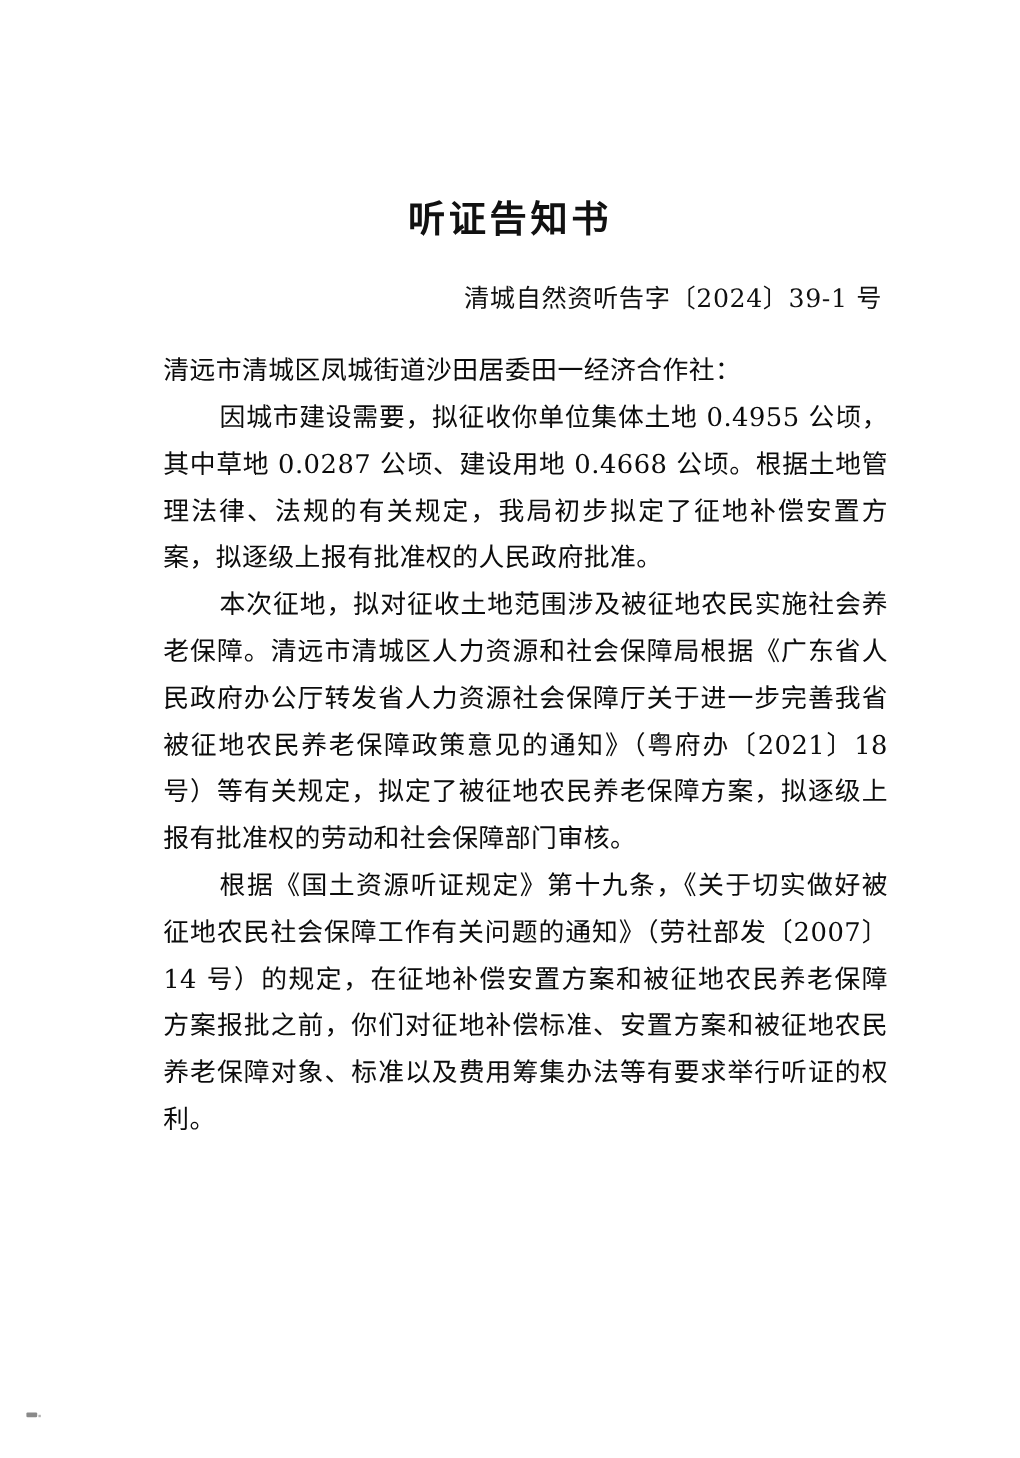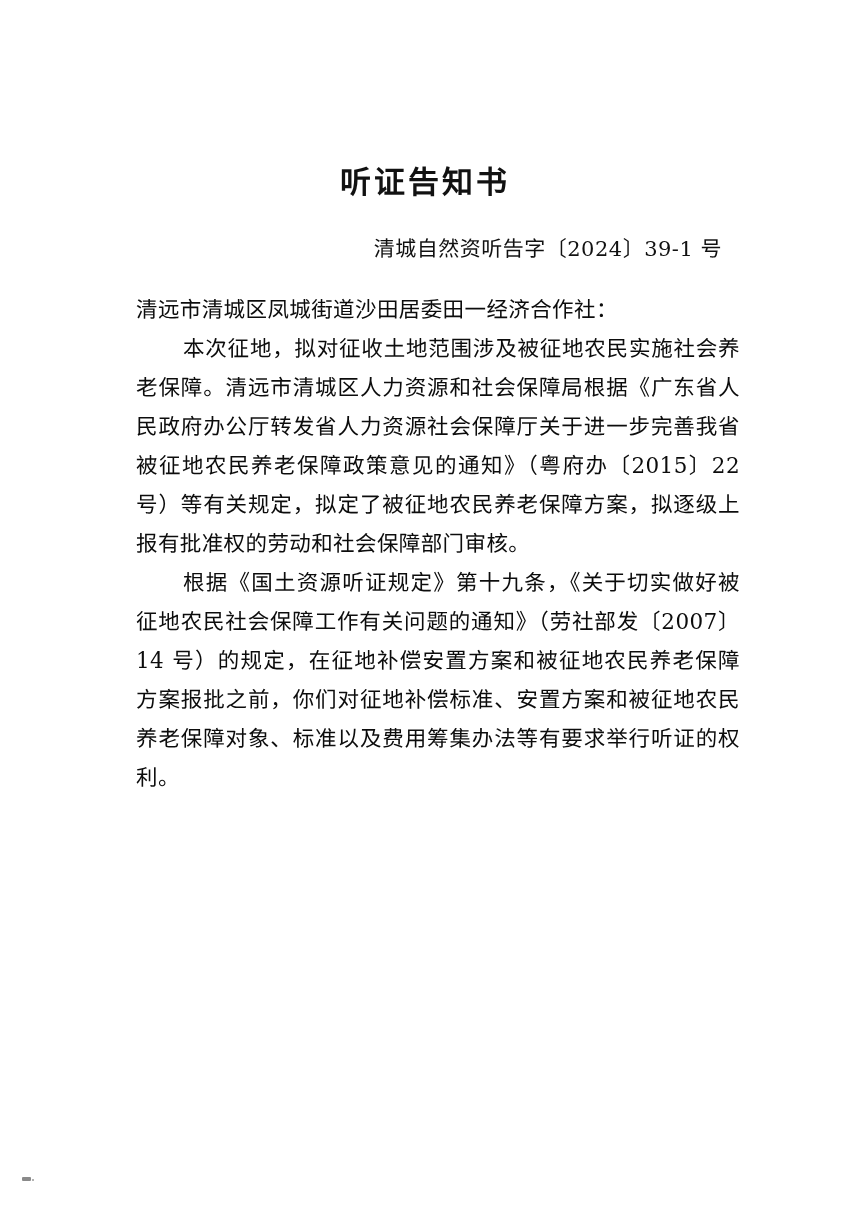--- a/index.html
+++ b/index.html
@@ -31,21 +31,21 @@
     font-weight: bold;
     font-size: 31px;
     letter-spacing: 3px;
     line-height: 40px;
     color: #111111;
   }
   
   .doc-number {
     position: absolute;
     top: 234px;
-    left: 120px;
+    left: 133px;
     width: 602px;
     text-align: right;
     font-size: 21px;
     line-height: 30px;
     letter-spacing: 0.5px;
     color: #111111;
   }
   
   .body-block {
     position: absolute;
@@ -102,22 +102,23 @@
 <div class="page">
 
   <div class="doc-title">听证告知书</div>
 
   <div class="doc-number">清城自然资听告字〔2024〕39-1 号</div>
 
   <div class="body-block">
 
     <p class="addressee">清远市清城区凤城街道沙田居委田一经济合作社：</p>
 
+    <p class="para">因城市建设需要，拟征收你单位集体土地 0.4955 公顷，其中草地 0.0287 公顷、建设用地 0.4668 公顷。根据土地管理法律、法规的有关规定，我局初步拟定了征地补偿安置方案，拟逐级上报有批准权的人民政府批准。</p>
 
-    <p class="para">本次征地，拟对征收土地范围涉及被征地农民实施社会养老保障。清远市清城区人力资源和社会保障局根据《广东省人民政府办公厅转发省人力资源社会保障厅关于进一步完善我省被征地农民养老保障政策意见的通知》（粤府办〔2015〕22 号）等有关规定，拟定了被征地农民养老保障方案，拟逐级上报有批准权的劳动和社会保障部门审核。</p>
+    <p class="para">本次征地，拟对征收土地范围涉及被征地农民实施社会养老保障。清远市清城区人力资源和社会保障局根据《广东省人民政府办公厅转发省人力资源社会保障厅关于进一步完善我省被征地农民养老保障政策意见的通知》（粤府办〔2021〕18 号）等有关规定，拟定了被征地农民养老保障方案，拟逐级上报有批准权的劳动和社会保障部门审核。</p>
 
     <p class="para">根据《国土资源听证规定》第十九条，《关于切实做好被征地农民社会保障工作有关问题的通知》（劳社部发〔2007〕14 号）的规定，在征地补偿安置方案和被征地农民养老保障方案报批之前，你们对征地补偿标准、安置方案和被征地农民养老保障对象、标准以及费用筹集办法等有要求举行听证的权利。</p>
 
 
   </div>
 
   <div class="scan-speck"></div>
 
 </div>
 

